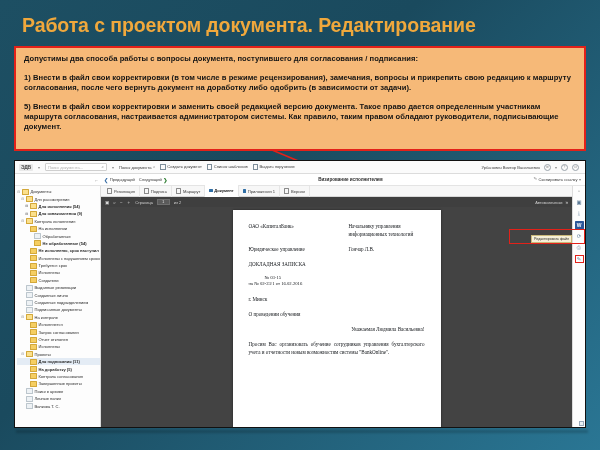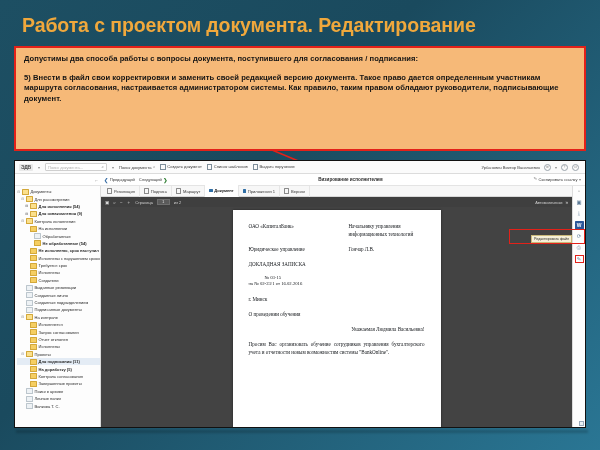--- a/index.html
+++ b/index.html
@@ -191,20 +191,21 @@
 </style>
 </head>
 <body>
 
 <div class="slide">
 
   <div class="slide-title">Работа с проектом документа. Редактирование</div>
 
   <div class="callout">
     <p>Допустимы два способа работы с вопросы документа, поступившего для согласования / подписания:</p>
+    <p>1) Внести в файл свои корректировки (в том числе в режиме рецензирования), замечания, вопросы и прикрепить свою редакцию к маршруту согласования, после чего вернуть документ на доработку либо одобрить (в зависимости от задачи).</p>
     <p>5) Внести в файл свои корректировки и заменить своей редакцией версию документа. Такое право дается определенным участникам маршрута согласования, настраивается администратором системы. Как правило, таким правом обладают руководители, подписывающие документ.</p>
   </div>
 
   <div class="callout-pointer">
     <svg width="60" height="22" viewBox="0 0 60 22">
       <path d="M2 0 L50 20" stroke="#e32119" stroke-width="1.6" fill="none"></path>
     </svg>
   </div>
 
   <div class="app-shadow"></div>

